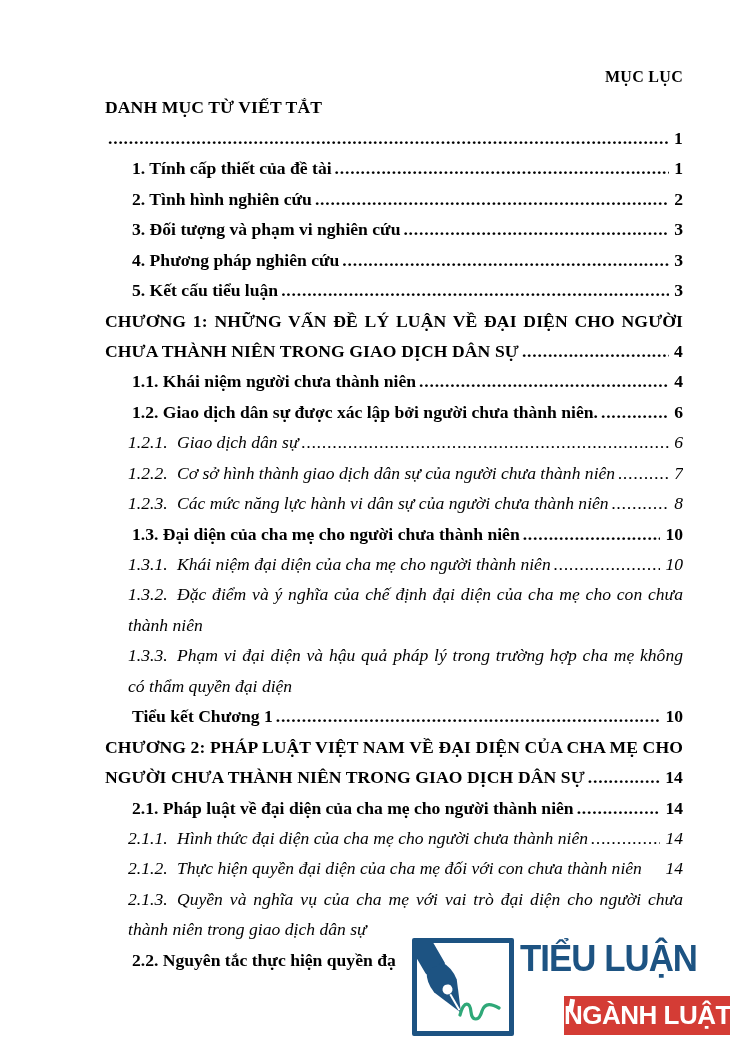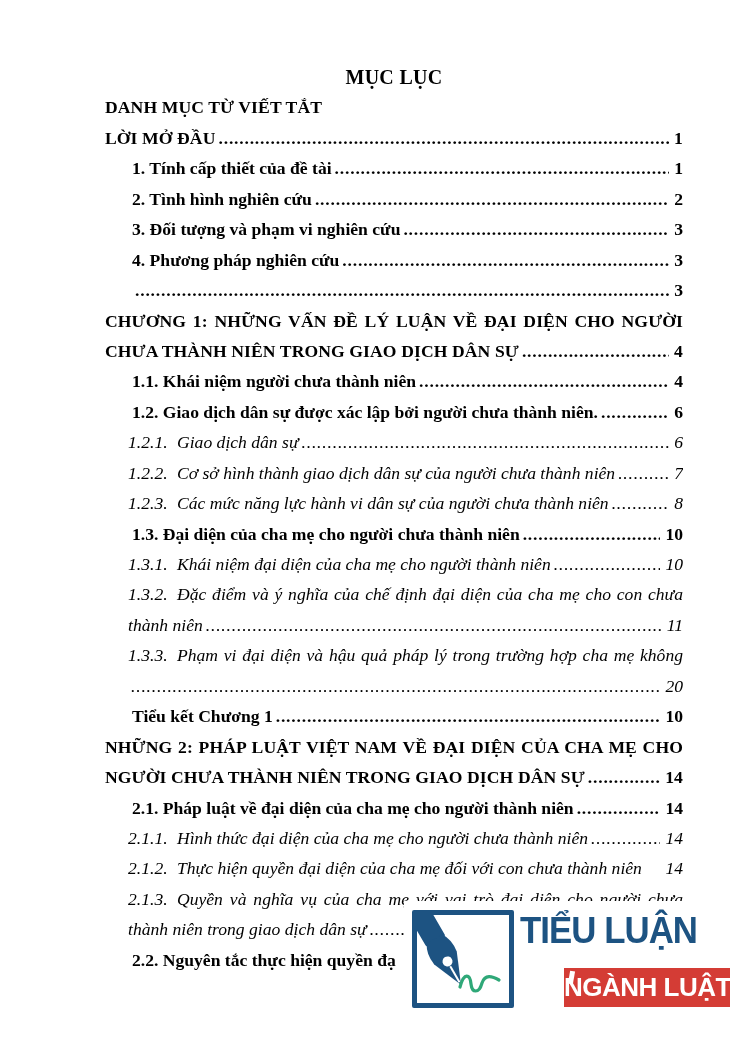--- a/index.html
+++ b/index.html
@@ -27,49 +27,49 @@
   }
   .line{
     height:30.45px;
     line-height:30.45px;
     font-size:17.6px;
     white-space:nowrap;
     overflow:hidden;
   }
   .row{display:flex;align-items:flex-start;}
   .doc-title{
-    text-align:center;
+    text-align:right;
     font-weight:bold;
-    font-size:20px;
+    font-size:16px;
     letter-spacing:.3px;
   }
   .chapter{font-weight:bold;letter-spacing:.1px;}
   .section{font-weight:bold;padding-left:27px;}
   .sub{font-style:italic;padding-left:23px;}
-  .subcont{font-style:italic;padding-left:23px;}
+  .subcont{font-style:italic;padding-left:23px;flex-direction:column;}
   .num{flex:0 0 49px;width:49px;display:inline-block;}
   .txt{flex:0 0 auto;}
   .dots{
     flex:1 1 auto;min-width:0;
     overflow:hidden;
     margin:0 5px 0 3px;
     letter-spacing:.8px;
   }
   .dots.nodots{visibility:hidden;}
   .pg{flex:0 0 auto;}
   .justify{
     display:block;
     text-align:justify;
     text-align-last:justify;
     white-space:normal;
   }
   
   .logo{
     position:absolute;
-    left:404px;top:901px;
+    left:404px;top:929px;
     width:346px;height:110px;
     background:var(--paper);
     z-index:5;
     text-decoration:underline;
   }
   .pen-box{
     position:absolute;
     left:8px;top:9px;
     width:102px;height:98px;
     border:5px solid var(--blue);
@@ -120,21 +120,20 @@
 
   <div class="content">
     <div class="line doc-title">MỤC LỤC</div>
     <div>
         <div class="line chapter row">
           <span class="txt">DANH MỤC TỪ VIẾT TẮT</span>
           <span class="dots nodots">..........................................................................................................................................................................</span>
           <span class="pg"></span>
         </div>
         <div class="line chapter row">
-          <span class="txt">LỜI MỞ ĐẦU </span>
           <span class="dots">..........................................................................................................................................................................</span>
           <span class="pg">1</span>
         </div>
         <div class="line section row">
           <span class="txt">1. Tính cấp thiết của đề tài</span>
           <span class="dots">..........................................................................................................................................................................</span>
           <span class="pg">1</span>
         </div>
         <div class="line section row">
           <span class="txt">2. Tình hình nghiên cứu </span>
@@ -145,20 +144,21 @@
           <span class="txt">3. Đối tượng và phạm vi nghiên cứu </span>
           <span class="dots">..........................................................................................................................................................................</span>
           <span class="pg">3</span>
         </div>
         <div class="line section row">
           <span class="txt">4. Phương pháp nghiên cứu </span>
           <span class="dots">..........................................................................................................................................................................</span>
           <span class="pg">3</span>
         </div>
         <div class="line section row">
+          <span class="txt">5. Kết cấu tiểu luận </span>
           <span class="dots">..........................................................................................................................................................................</span>
           <span class="pg">3</span>
         </div>
         <div class="line chapter justify"><span class="txt">CHƯƠNG 1: NHỮNG VẤN ĐỀ LÝ LUẬN VỀ ĐẠI DIỆN CHO NGƯỜI</span></div>
         <div class="line chapter row">
           <span class="txt">CHƯA THÀNH NIÊN TRONG GIAO DỊCH DÂN SỰ</span>
           <span class="dots">..........................................................................................................................................................................</span>
           <span class="pg">4</span>
         </div>
         <div class="line section row">
@@ -201,29 +201,30 @@
           <span class="pg">10</span>
         </div>
         <div class="line sub justify"><span class="num">1.3.2.</span><span class="txt">Đặc điểm và ý nghĩa của chế định đại diện của cha mẹ cho con chưa</span></div>
         <div class="line subcont row">
           <span class="txt">thành niên</span>
           <span class="dots">..........................................................................................................................................................................</span>
           <span class="pg">11</span>
         </div>
         <div class="line sub justify"><span class="num">1.3.3.</span><span class="txt">Phạm vi đại diện và hậu quả pháp lý trong trường hợp cha mẹ không</span></div>
         <div class="line subcont row">
+          <span class="txt">có thẩm quyền đại diện</span>
           <span class="dots">..........................................................................................................................................................................</span>
           <span class="pg">20</span>
         </div>
         <div class="line section row">
           <span class="txt">Tiểu kết Chương 1 </span>
           <span class="dots">..........................................................................................................................................................................</span>
           <span class="pg">10</span>
         </div>
-        <div class="line chapter justify"><span class="txt">NHỮNG 2: PHÁP LUẬT VIỆT NAM VỀ ĐẠI DIỆN CỦA CHA MẸ CHO</span></div>
+        <div class="line chapter justify"><span class="txt">CHƯƠNG 2: PHÁP LUẬT VIỆT NAM VỀ ĐẠI DIỆN CỦA CHA MẸ CHO</span></div>
         <div class="line chapter row">
           <span class="txt">NGƯỜI CHƯA THÀNH NIÊN TRONG GIAO DỊCH DÂN SỰ</span>
           <span class="dots">..........................................................................................................................................................................</span>
           <span class="pg">14</span>
         </div>
         <div class="line section row">
           <span class="txt">2.1. Pháp luật về đại diện của cha mẹ cho người thành niên</span>
           <span class="dots">..........................................................................................................................................................................</span>
           <span class="pg">14</span>
         </div>

